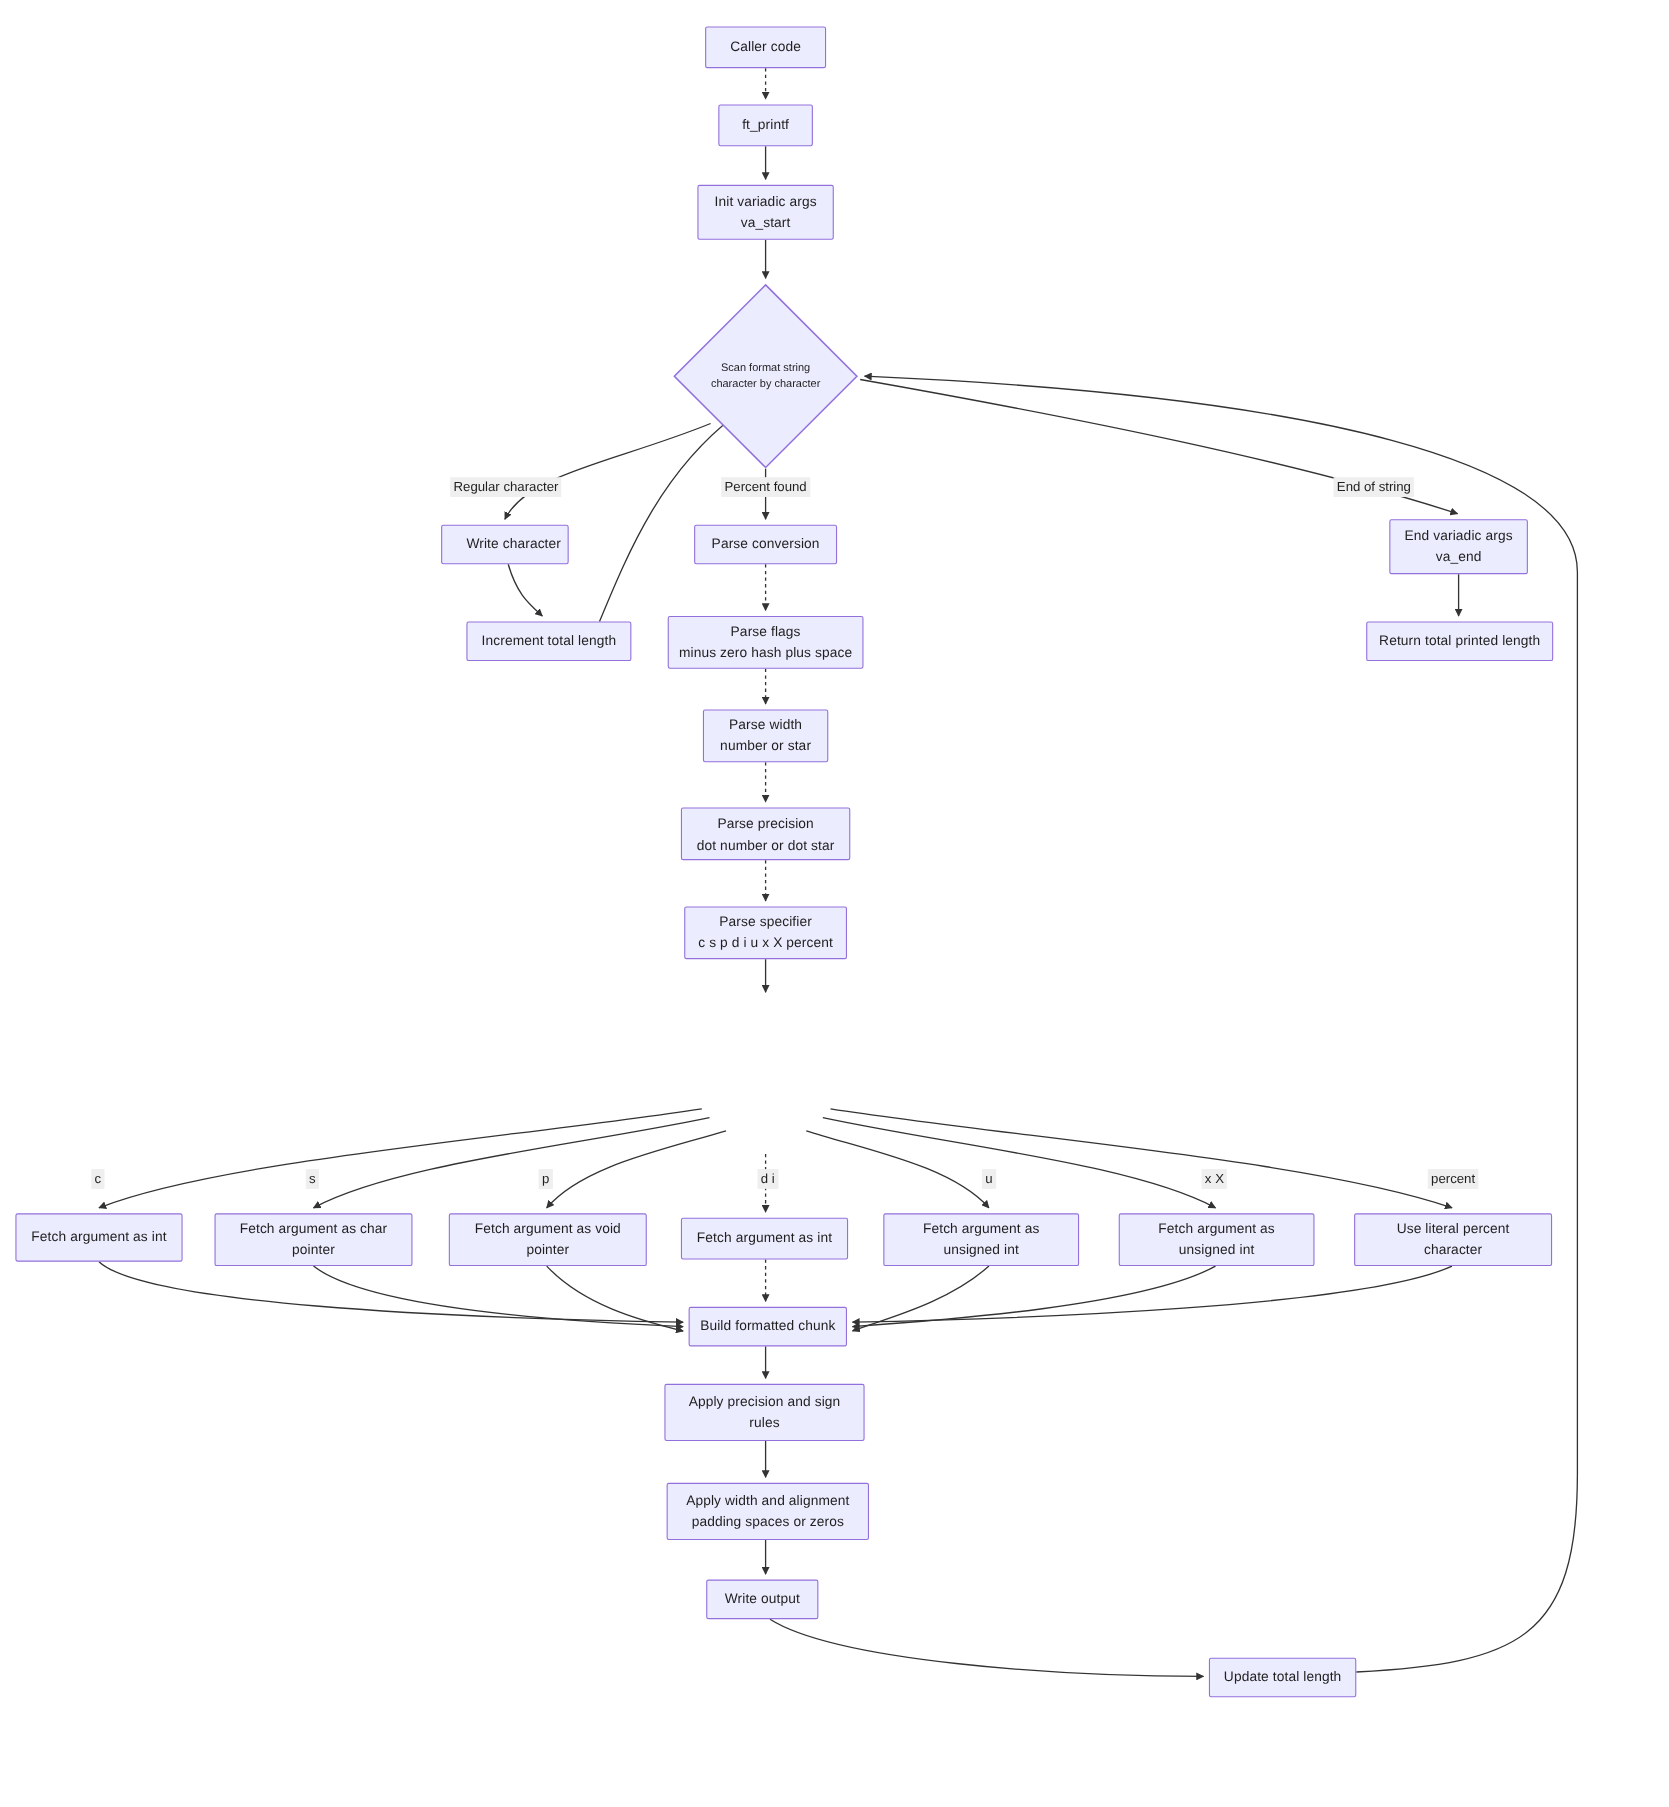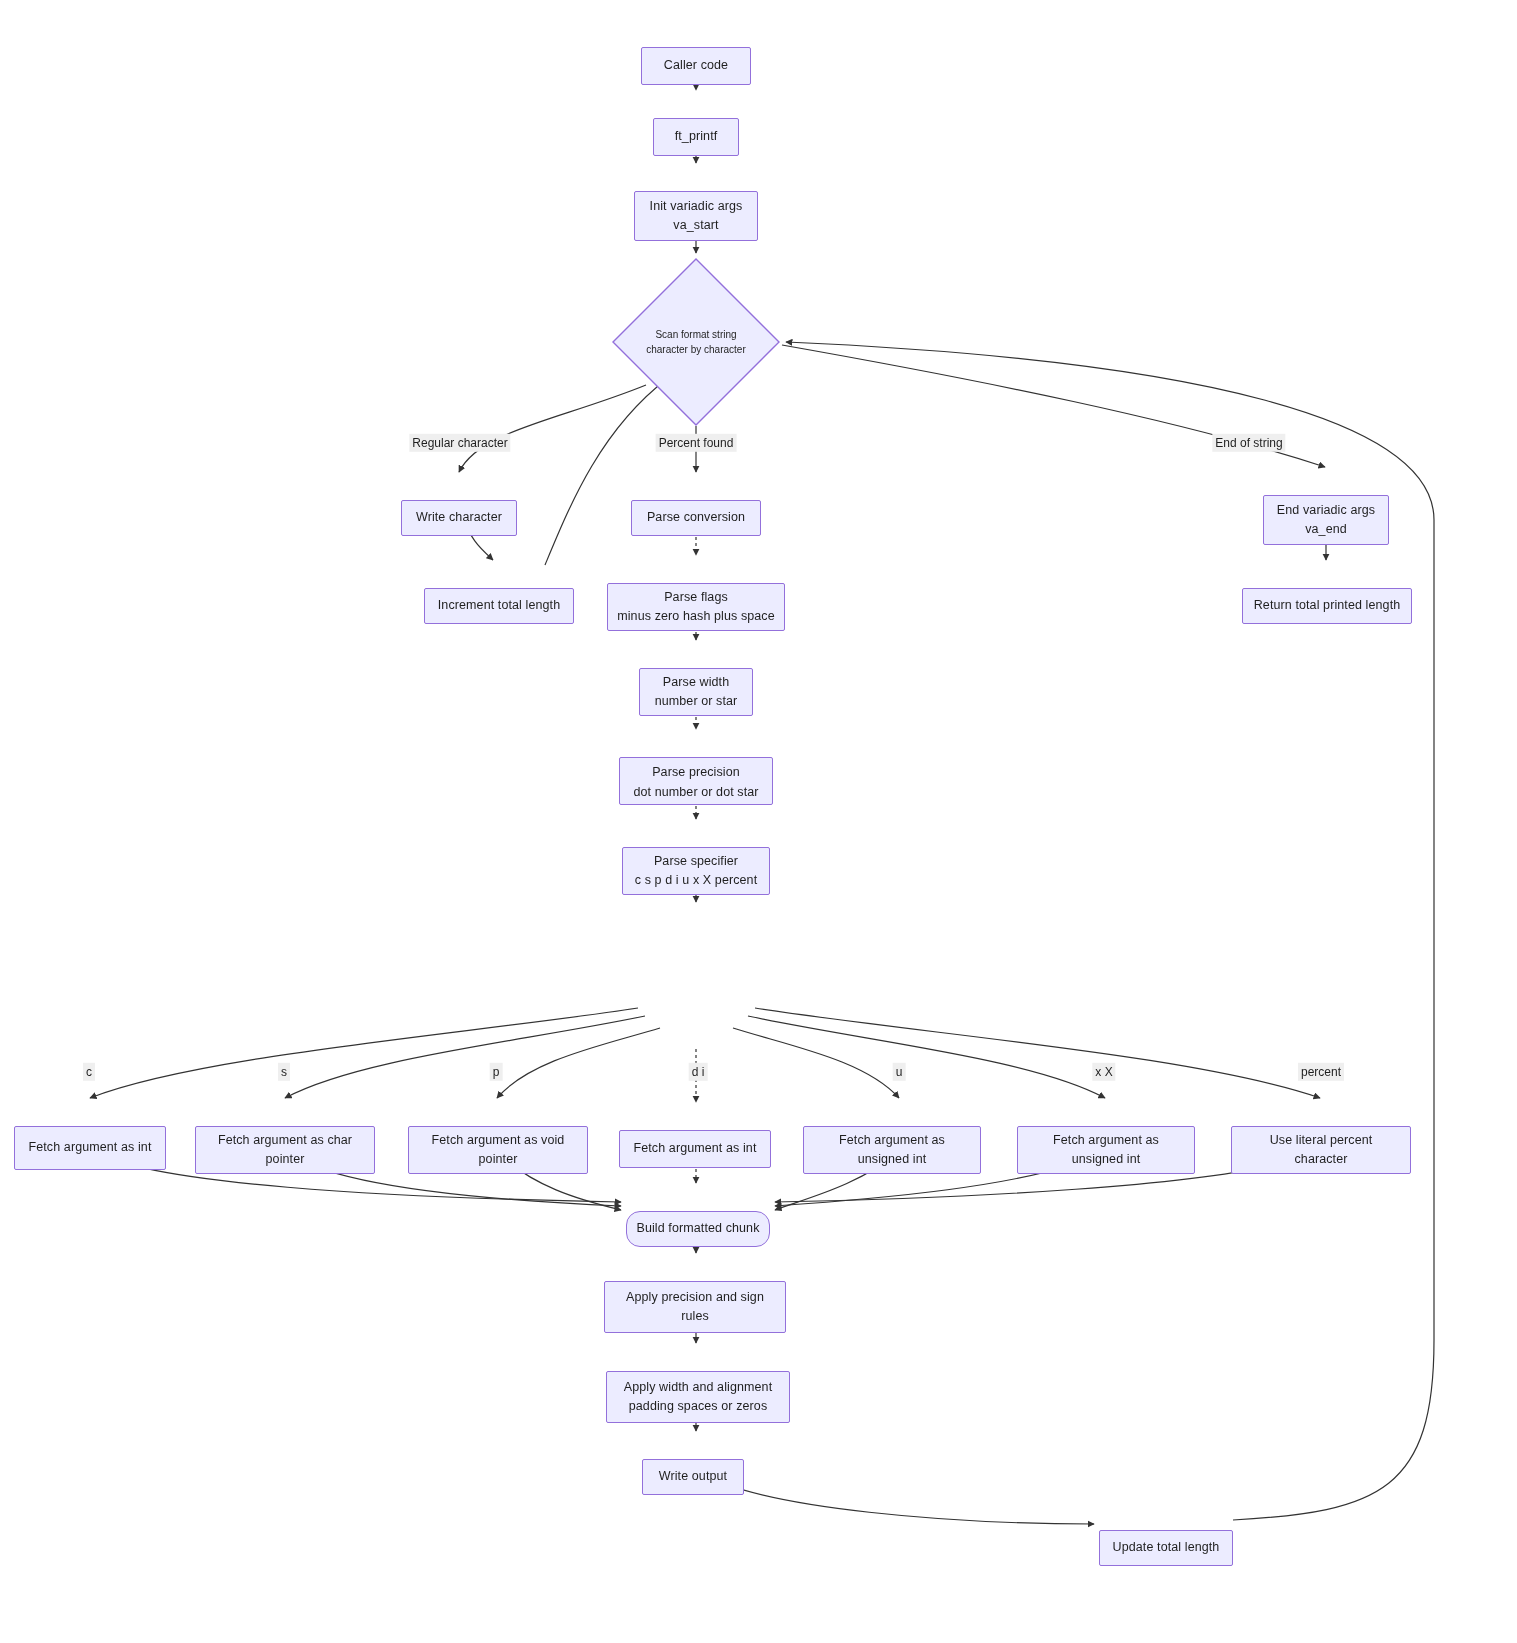--- a/index.html
+++ b/index.html
@@ -37,21 +37,20 @@
     border-radius: 2px;
     display: flex;
     align-items: center;
     justify-content: center;
     text-align: center;
     color: #1f1f1f;
     font-size: 12.5px;
     line-height: 1.55;
     letter-spacing: 0.1px;
     padding: 2px 6px;
-    margin-top: 23px;
   }
   .node .lbl {
     display: block;
     white-space: pre-line;
   }
   .diamond {
     position: absolute;
     background: transparent;
     border: none;
     display: flex;
@@ -180,21 +179,21 @@
   </div>
 
   <div class="diamond" style="left:612px; top:258px; width:168px; height:168px;">
     <svg class="rhombus" viewBox="0 0 168 168" preserveAspectRatio="none">
       <polygon points="84,1 167,84 84,167 1,84" fill="#ececff" stroke="#9370db" stroke-width="1.4"></polygon>
     </svg>
     <span class="dlabel">Scan format string
 character by character</span>
   </div>
 
-  <div class="node" style="left:401px; top:477px; width:116px; height:36px;">
+  <div class="node" style="left:401px; top:477px; width:116px; height:36px;justify-content:flex-end;">
     <span class="lbl">Write character</span>
   </div>
 
   <div class="node" style="left:424px; top:565px; width:150px; height:36px;">
     <span class="lbl">Increment total length</span>
   </div>
 
   <div class="node" style="left:631px; top:477px; width:130px; height:36px;">
     <span class="lbl">Parse conversion</span>
   </div>
@@ -246,21 +245,21 @@
   <div class="node" style="left:1017px; top:1103px; width:178px; height:48px;">
     <span class="lbl">Fetch argument as
 unsigned int</span>
   </div>
 
   <div class="node" style="left:1231px; top:1103px; width:180px; height:48px;">
     <span class="lbl">Use literal percent
 character</span>
   </div>
 
-  <div class="node" style="left:626px; top:1188px; width:144px; height:36px;border-radius:14px;">
+  <div class="node" style="left:626px; top:1188px; width:144px; height:36px;">
     <span class="lbl">Build formatted chunk</span>
   </div>
 
   <div class="node" style="left:604px; top:1258px; width:182px; height:52px;">
     <span class="lbl">Apply precision and sign
 rules</span>
   </div>
 
   <div class="node" style="left:606px; top:1348px; width:184px; height:52px;">
     <span class="lbl">Apply width and alignment

